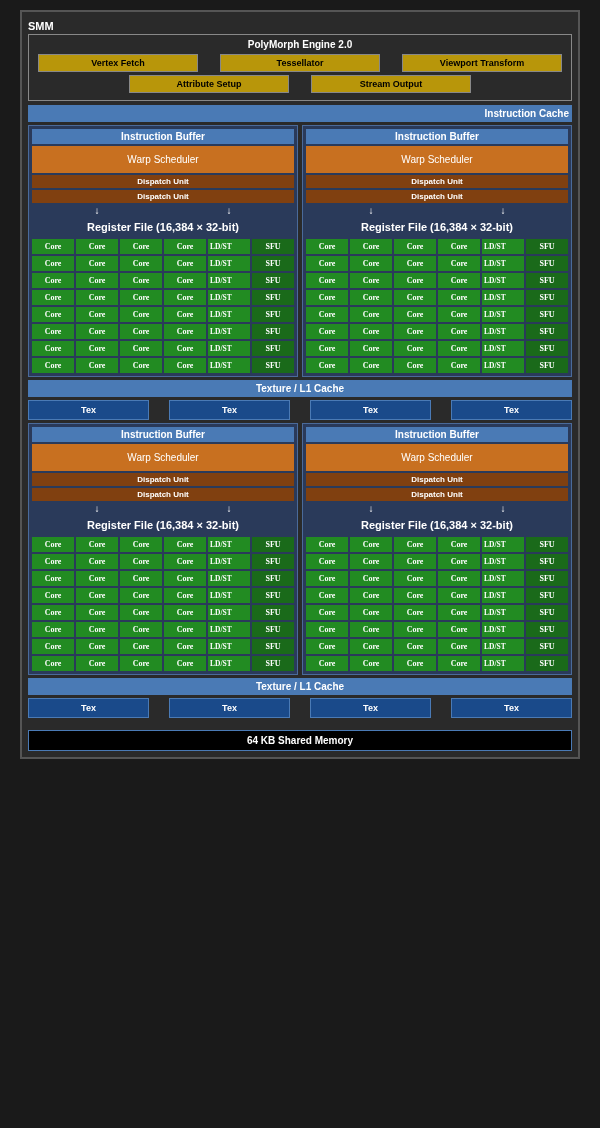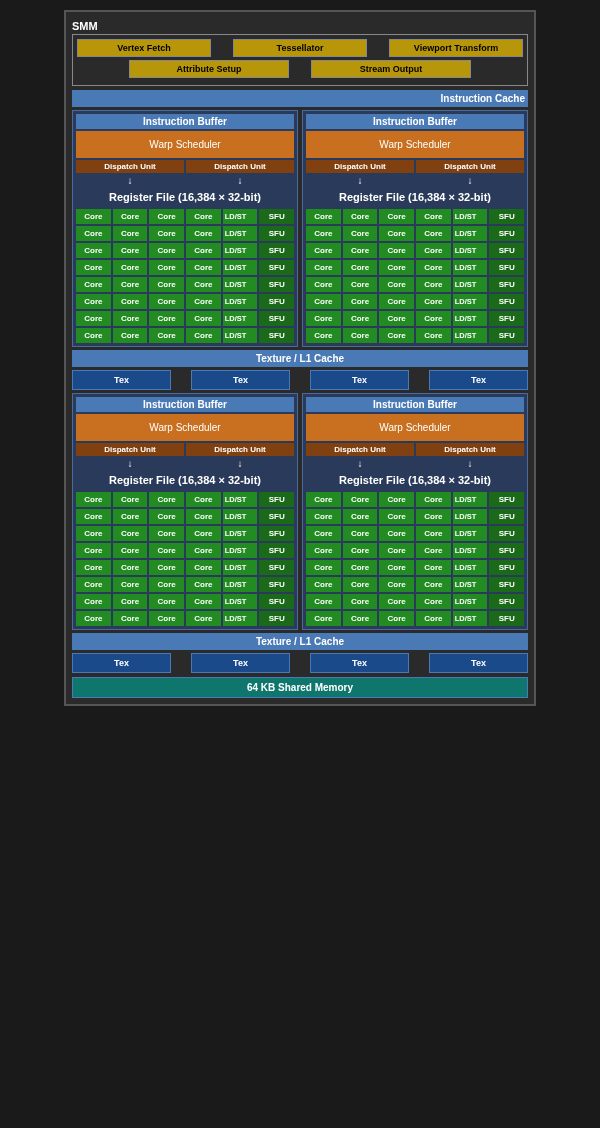--- a/index.html
+++ b/index.html
@@ -5,21 +5,21 @@
     * { box-sizing: border-box; margin: 0; padding: 0; }
     body {
       background: #1a1a1a;
       font-family: Arial, sans-serif;
       display: flex;
       justify-content: center;
       align-items: flex-start;
       padding: 10px;
     }
     .smm-container {
-      width: 472px;
+      width: 560px;
       background: #2a2a2a;
       border: 2px solid #555;
       padding: 6px;
     }
     .smm-title {
       color: white;
       font-size: 11px;
       font-weight: bold;
       padding: 2px 0;
     }
@@ -88,20 +88,21 @@
       color: white;
       font-size: 10px;
       font-weight: normal;
       padding: 8px;
       margin-bottom: 2px;
     }
     .dispatch-row {
       display: flex;
       gap: 2px;
       margin-bottom: 2px;
+      flex-direction: column;
     }
     .dispatch-unit {
       background: #804010;
       color: white;
       font-size: 8px;
       font-weight: bold;
       padding: 2px 4px;
       flex: 1;
       text-align: center;
     }
@@ -125,20 +126,21 @@
       margin-bottom: 3px;
     }
     .core-grid {
       display: flex;
       flex-direction: column;
       gap: 2px;
     }
     .core-row {
       display: flex;
       gap: 2px;
+      font-family: Liberation Serif, serif;
     }
     .core-cell {
       background: #228B22;
       color: white;
       font-size: 8px;
       font-weight: bold;
       text-align: center;
       padding: 3px 2px;
       flex: 1;
     }
@@ -178,37 +180,38 @@
       background: #1a4a8a;
       border: 1px solid #4a7ab5;
       color: white;
       font-size: 9px;
       font-weight: bold;
       text-align: center;
       padding: 4px;
       flex: 1;
     }
     .shared-memory {
-      background: #0f766e;
+      background: #000000;
       border: 1px solid #4a7ab5;
       text-align: center;
       color: white;
       font-size: 10px;
       font-weight: bold;
       padding: 4px;
-      margin-top: 4px;
+      margin-top: 12px;
     }
   </style>
 </head>
 <body>
 
 <div class="smm-container">
   <div class="smm-title">SMM</div>
 
   <div class="polymorph-box">
+    <div class="polymorph-title">PolyMorph Engine 2.0</div>
     <div class="poly-row">
       <div class="poly-btn">Vertex Fetch</div>
       <div class="poly-btn">Tessellator</div>
       <div class="poly-btn">Viewport Transform</div>
     </div>
     <div class="poly-row">
       <div class="poly-btn">Attribute Setup</div>
       <div class="poly-btn">Stream Output</div>
     </div>
   </div>

